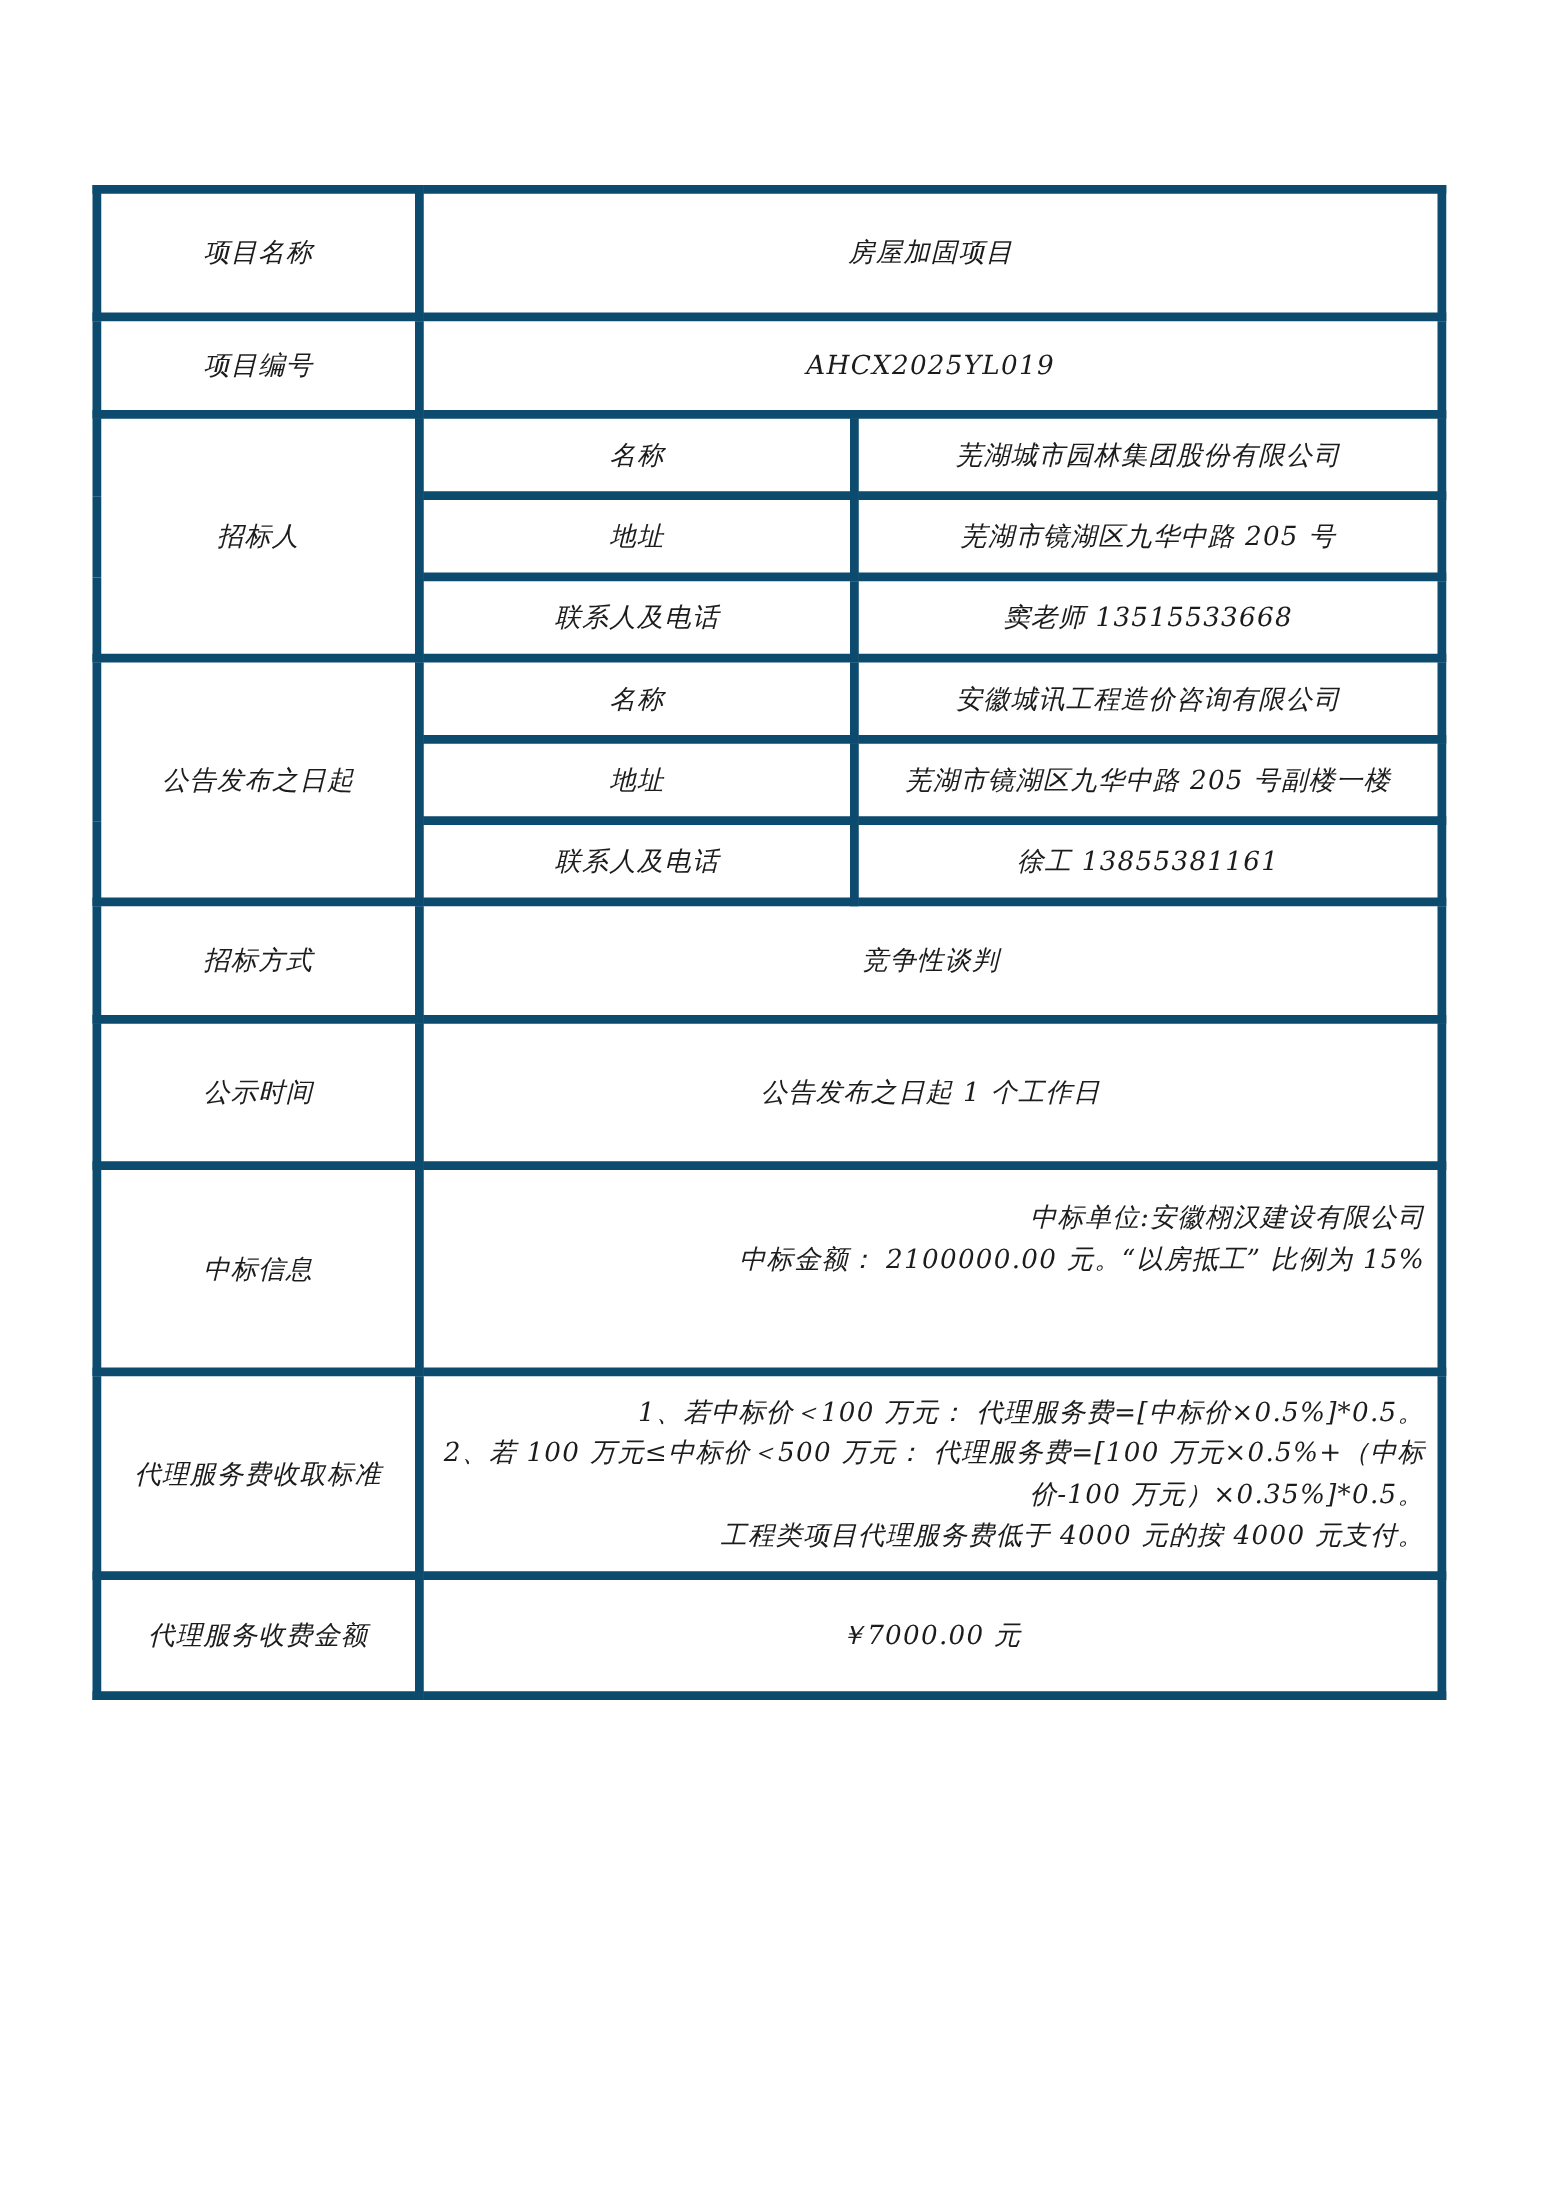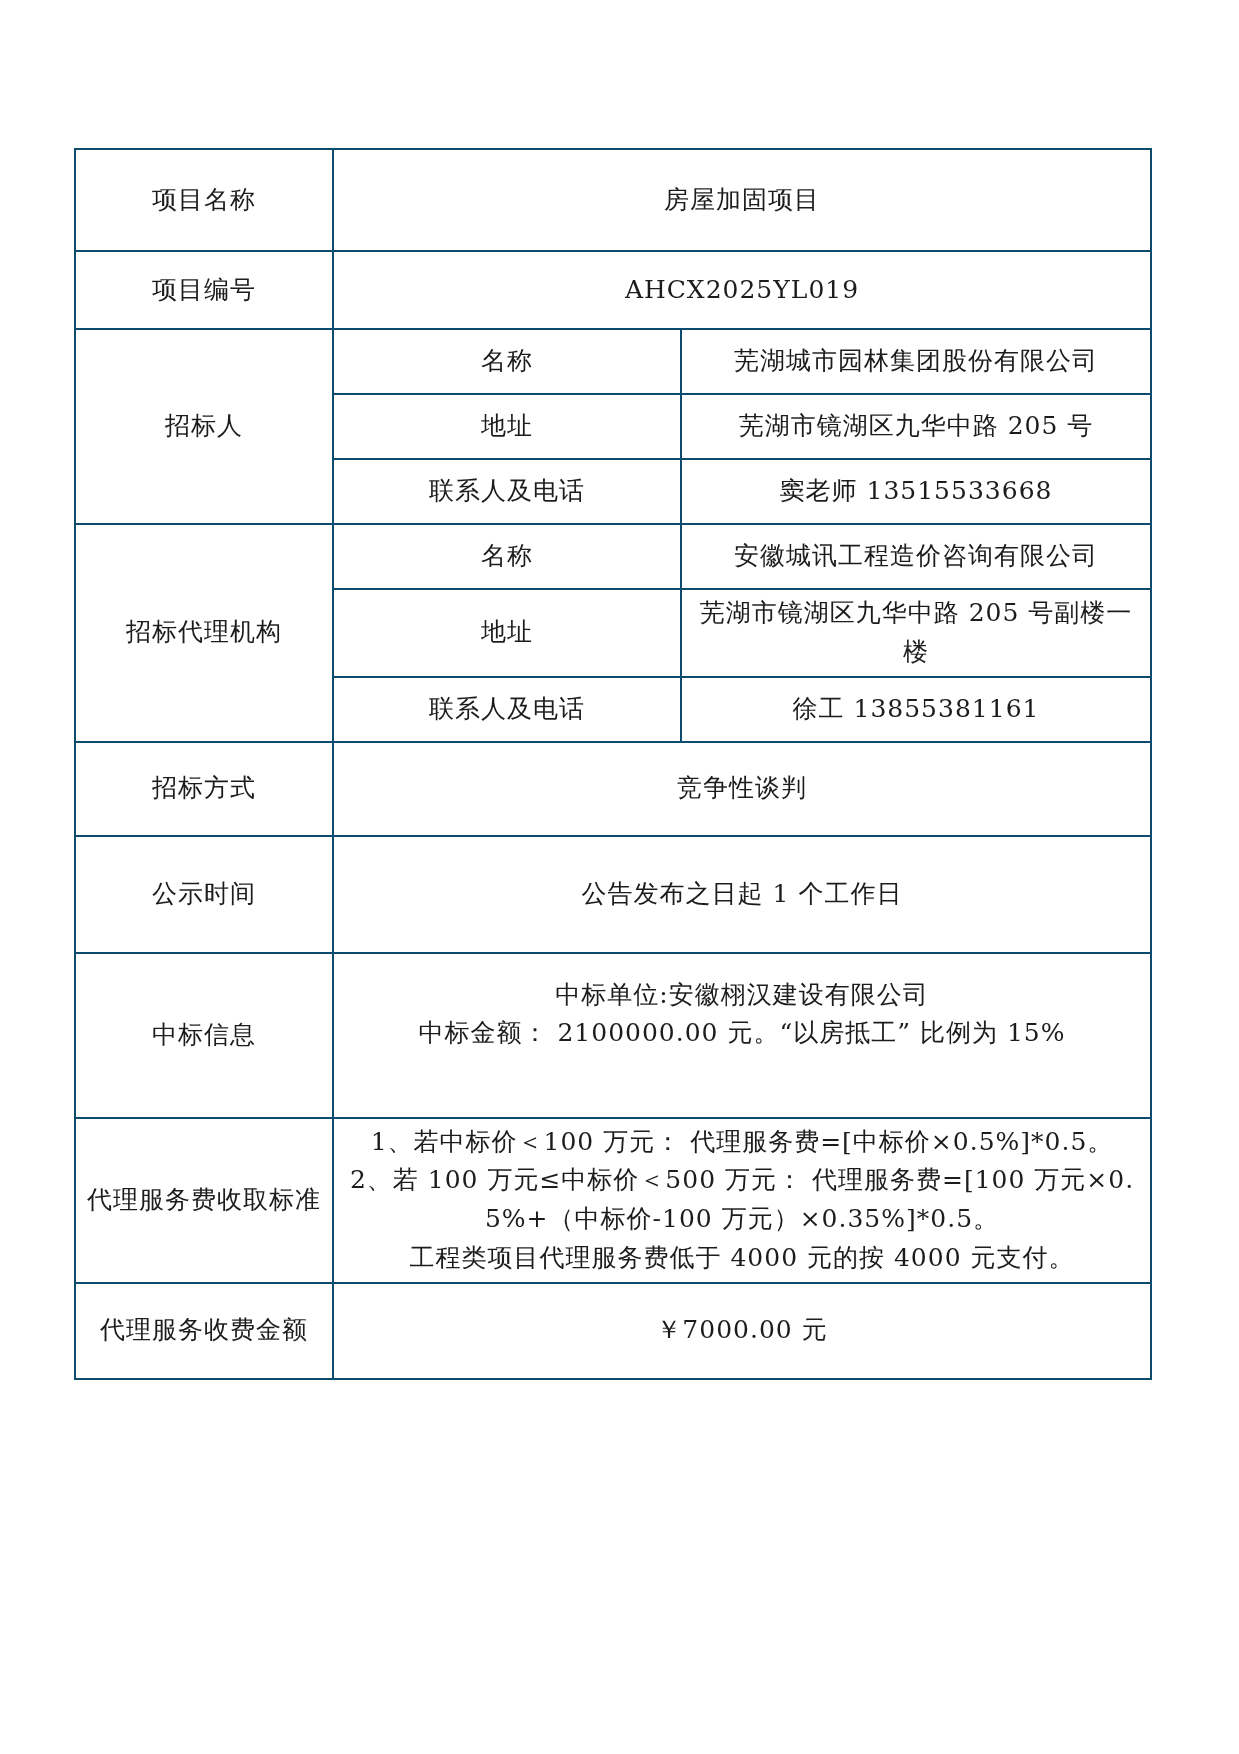--- a/index.html
+++ b/index.html
@@ -17,38 +17,39 @@
   }
   table.doc-table {
     position: absolute;
     left: 74px;
     top: 148px;
     width: 1076px;
     border-collapse: collapse;
     table-layout: fixed;
   }
   table.doc-table td {
-    border: 2px solid #0c4a6e;
-    font-size: 25px;
+    border: 7px solid #0c4a6e;
+    font-size: 21px;
     line-height: 1.55;
     vertical-align: middle;
     text-align: center;
     padding: 4px 10px;
     letter-spacing: 1px;
     word-break: break-all;
+    font-style: italic;
   }
   td.label-cell {
     padding: 4px 36px;
   }
   td.text-left {
     text-align: left;
     padding: 10px 16px;
   }
   .multiline div {
-    text-align: center;
+    text-align: right;
   }
 </style>
 </head>
 <body>
 
 <div class="page">
   <table class="doc-table">
     <colgroup>
       <col style="width:258px">
       <col style="width:348px">
@@ -74,21 +75,21 @@
       <tr style="height:65px;">
         <td>地址</td>
         <td>芜湖市镜湖区九华中路 205 号</td>
       </tr>
       <tr style="height:65px;">
         <td>联系人及电话</td>
         <td>窦老师 13515533668</td>
       </tr>
 
       <tr style="height:65px;">
-        <td class="label-cell" rowspan="3">招标代理机构</td>
+        <td class="label-cell" rowspan="3">公告发布之日起</td>
         <td>名称</td>
         <td>安徽城讯工程造价咨询有限公司</td>
       </tr>
       <tr style="height:65px;">
         <td>地址</td>
         <td>芜湖市镜湖区九华中路 205 号副楼一楼</td>
       </tr>
       <tr style="height:65px;">
         <td>联系人及电话</td>
         <td>徐工 13855381161</td>

